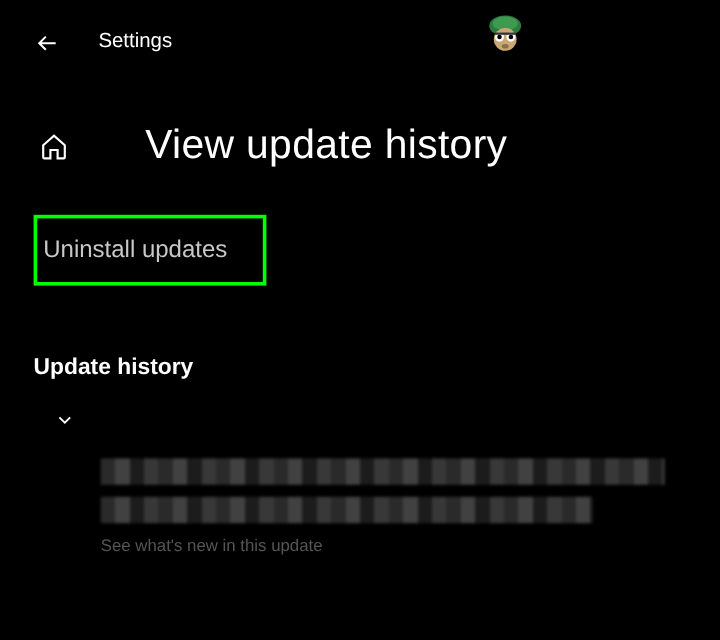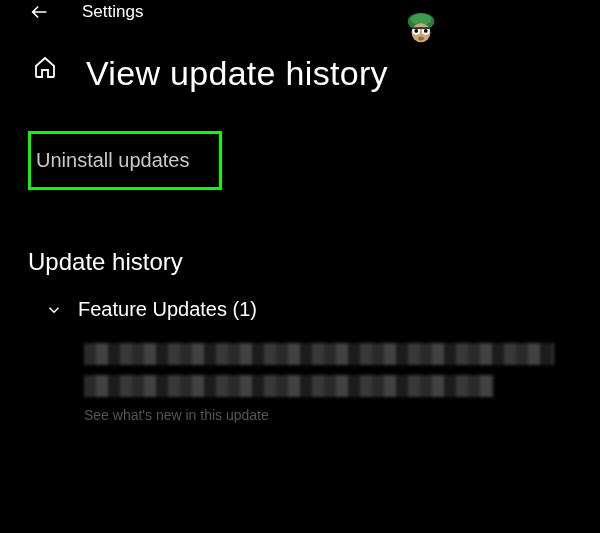--- a/index.html
+++ b/index.html
@@ -11,22 +11,21 @@
       width: 600px;
       height: 533px;
       background: #000000;
       font-family: 'Segoe UI', Tahoma, sans-serif;
       color: #ffffff;
       overflow: hidden;
       position: relative;
     }
     .header-bar {
       display: flex;
-      align-items: center;
-      padding: 0 28px;
+      padding: 24px 28px;
       position: relative;
     }
     .back-icon {
       width: 24px;
       height: 24px;
       display: flex;
       align-items: center;
       justify-content: center;
       cursor: pointer;
     }
@@ -42,21 +41,23 @@
       top: 10px;
       width: 38px;
       height: 38px;
     }
     .avatar svg {
       width: 100%;
       height: 100%;
     }
     .page-header {
       display: flex;
+      align-items: center;
       padding: 30px 28px 20px 32px;
+      gap: 35px;
     }
     .home-icon {
       width: 26px;
       height: 26px;
       display: flex;
       align-items: center;
       justify-content: center;
       cursor: pointer;
     }
     .page-title {
@@ -85,22 +86,22 @@
       color: #c8c8c8;
     }
     .dimmed {
       color: #555555;
       margin-top: 2px;
     }
     .section {
       padding: 50px 28px 0 28px;
     }
     .section-title {
-      font-size: 24px;
-      font-weight: 400;
+      font-size: 19px;
+      font-weight: 700;
       margin-bottom: 18px;
     }
     .expandable {
       display: flex;
       align-items: center;
       padding: 4px 16px;
       cursor: pointer;
     }
     .chevron-icon {
       width: 20px;
@@ -185,20 +186,19 @@
 </div>
 
 <div class="section">
   <div class="section-title">Update history</div>
   <div class="expandable">
     <div class="chevron-icon">
       <svg viewBox="0 0 24 24" width="18" height="18" fill="none" stroke="#ffffff" stroke-width="2">
         <path d="M6 9l6 6 6-6"></path>
       </svg>
     </div>
-    <div class="expandable-label">Feature Updates (1)</div>
   </div>
   <div class="blurred-content">
     <div class="blur-line line1"></div>
     <div class="blur-line line2"></div>
     <div class="link-text">See what's new in this update</div>
   </div>
 </div>
 
 </body></html>

